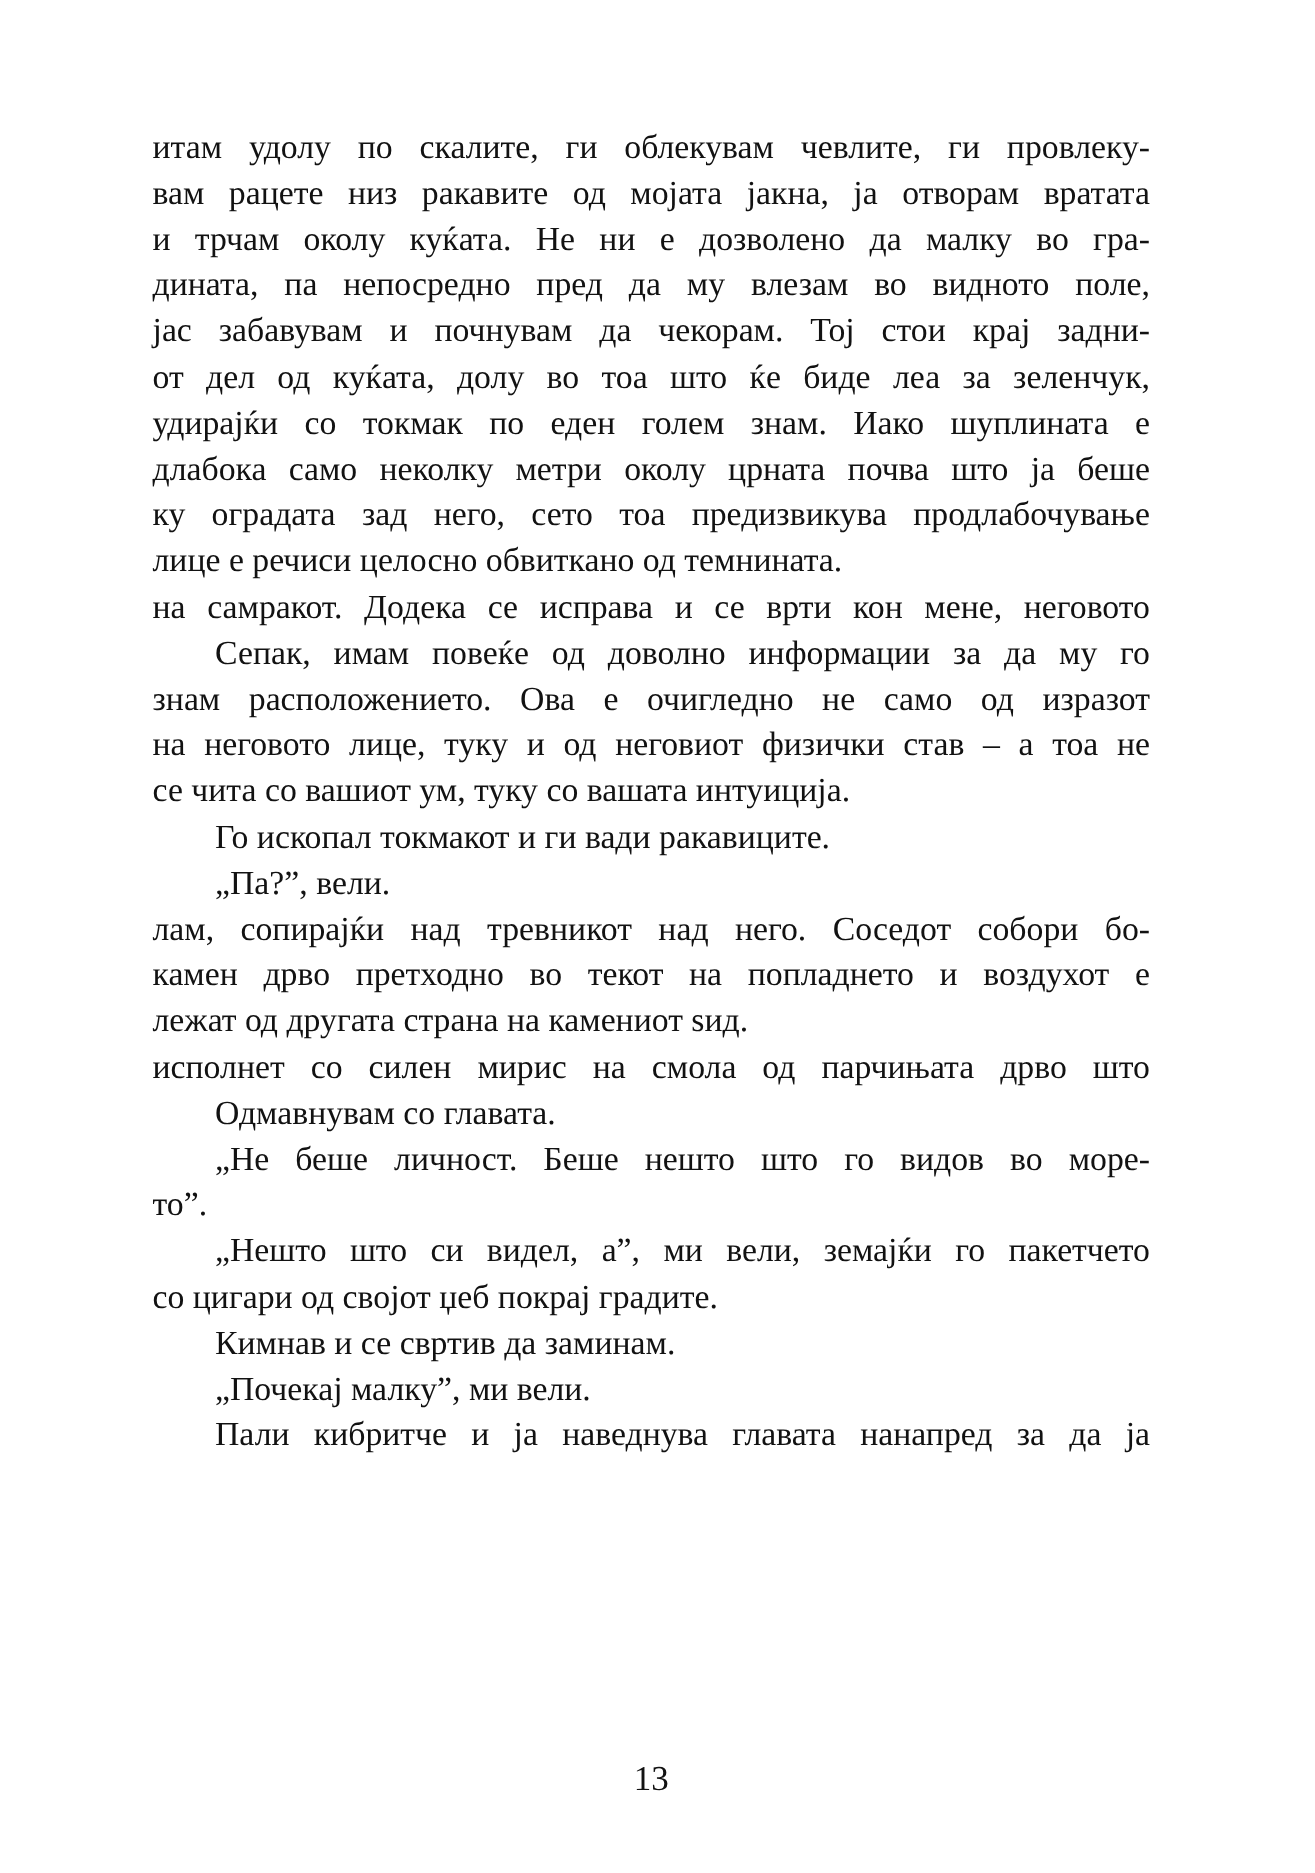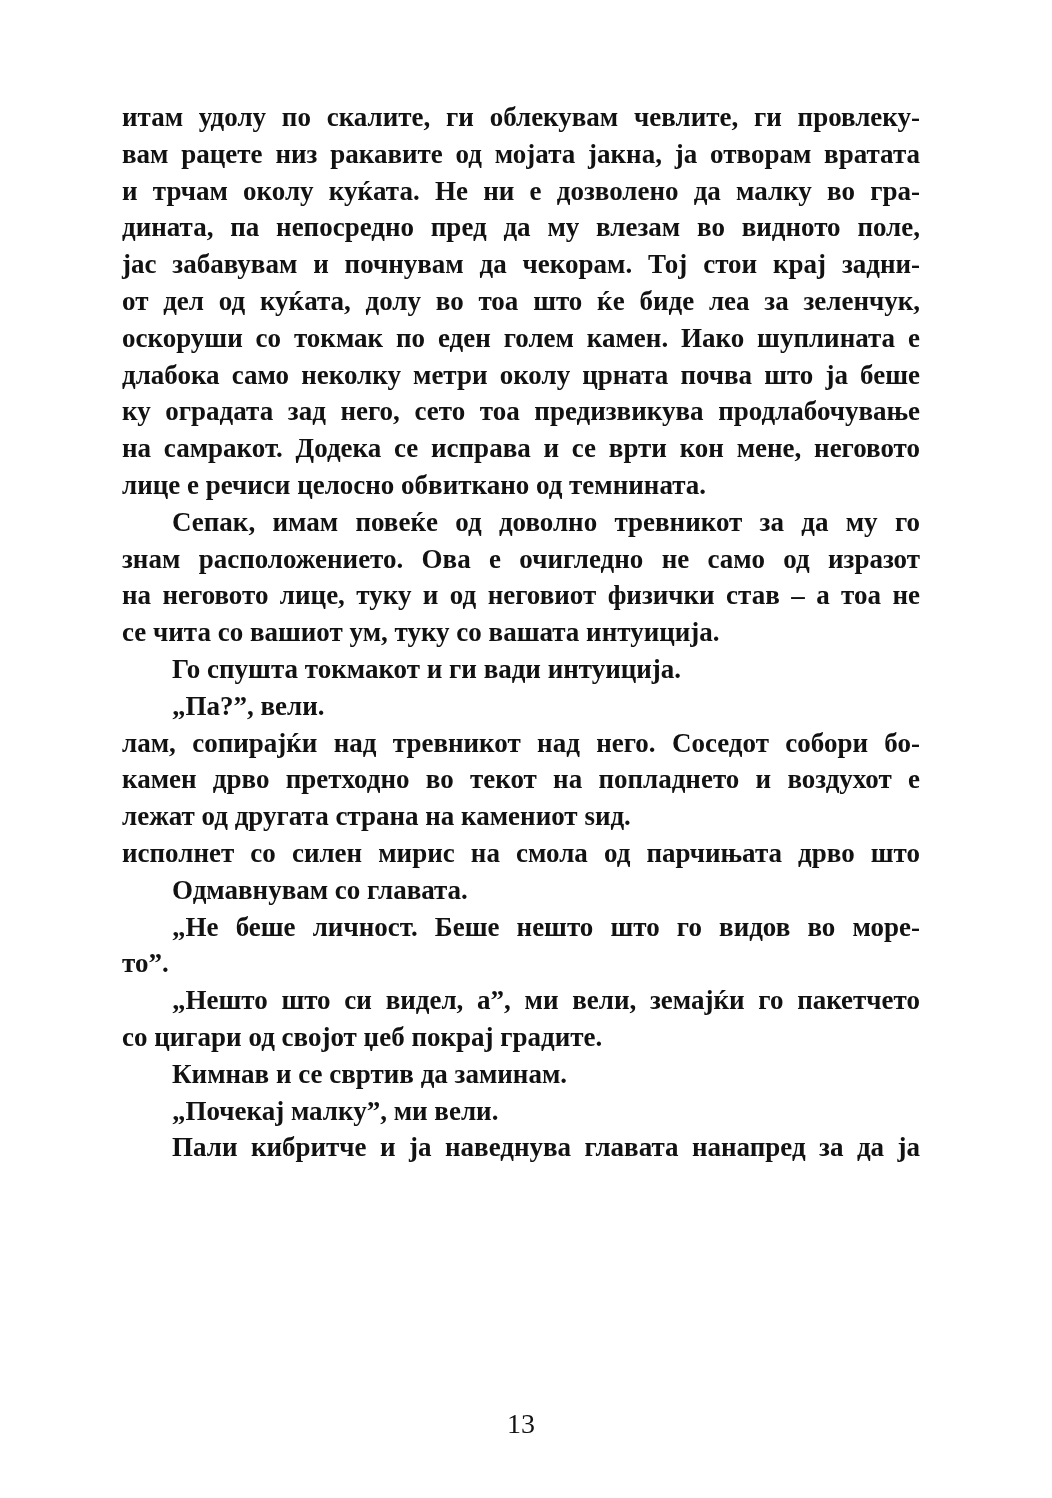--- a/index.html
+++ b/index.html
@@ -23,21 +23,20 @@
     font-size: 27px;
     line-height: 36.8px;
   }
   .paragraph {
     margin: 0;
     padding: 0;
   }
   .line {
     text-align: justify;
     text-align-last: justify;
-    font-weight: bold;
   }
   .line.last {
     text-align: left;
     text-align-last: left;
   }
   .line.first-indent {
     text-indent: 50px;
   }
   .page-number {
     position: absolute;
@@ -54,34 +53,34 @@
 
 <div>
   <div class="text-block">
       <div class="paragraph">
         <div class="line">итам удолу по скалите, ги облекувам чевлите, ги провлеку-</div>
         <div class="line">вам рацете низ ракавите од мојата јакна, ја отворам вратата</div>
         <div class="line">и трчам околу куќата. Не ни е дозволено да малку во гра-</div>
         <div class="line">дината, па непосредно пред да му влезам во видното поле,</div>
         <div class="line">јас забавувам и почнувам да чекорам. Тој стои крај задни-</div>
         <div class="line">от дел од куќата, долу во тоа што ќе биде леа за зеленчук,</div>
-        <div class="line">оскоруши со токмак по еден голем камен. Иако шуплината е</div>
+        <div class="line">удирајќи со токмак по еден голем знам. Иако шуплината е</div>
         <div class="line">длабока само неколку метри околу црната почва што ја беше</div>
         <div class="line">ку оградата зад него, сето тоа предизвикува продлабочување</div>
+        <div class="line last">лице е речиси целосно обвиткано од темнината.</div>
         <div class="line">на самракот. Додека се исправа и се врти кон мене, неговото</div>
-        <div class="line last">лице е речиси целосно обвиткано од темнината.</div>
       </div>
       <div class="paragraph">
-        <div class="line first-indent">Сепак, имам повеќе од доволно тревникот за да му го</div>
+        <div class="line first-indent">Сепак, имам повеќе од доволно информации за да му го</div>
         <div class="line">знам расположението. Ова е очигледно не само од изразот</div>
         <div class="line">на неговото лице, туку и од неговиот физички став – а тоа не</div>
         <div class="line last">се чита со вашиот ум, туку со вашата интуиција.</div>
       </div>
       <div class="paragraph">
-        <div class="line first-indent last">Го спушта токмакот и ги вади интуиција.</div>
+        <div class="line first-indent last">Го ископал токмакот и ги вади ракавиците.</div>
       </div>
       <div class="paragraph">
         <div class="line first-indent last">„Па?”, вели.</div>
       </div>
       <div class="paragraph">
         <div class="line">лам, сопирајќи над тревникот над него. Соседот собори бо-</div>
         <div class="line">камен дрво претходно во текот на попладнето и воздухот е</div>
         <div class="line last">лежат од другата страна на камениот ѕид.</div>
         <div class="line">исполнет со силен мирис на смола од парчињата дрво што</div>
       </div>

